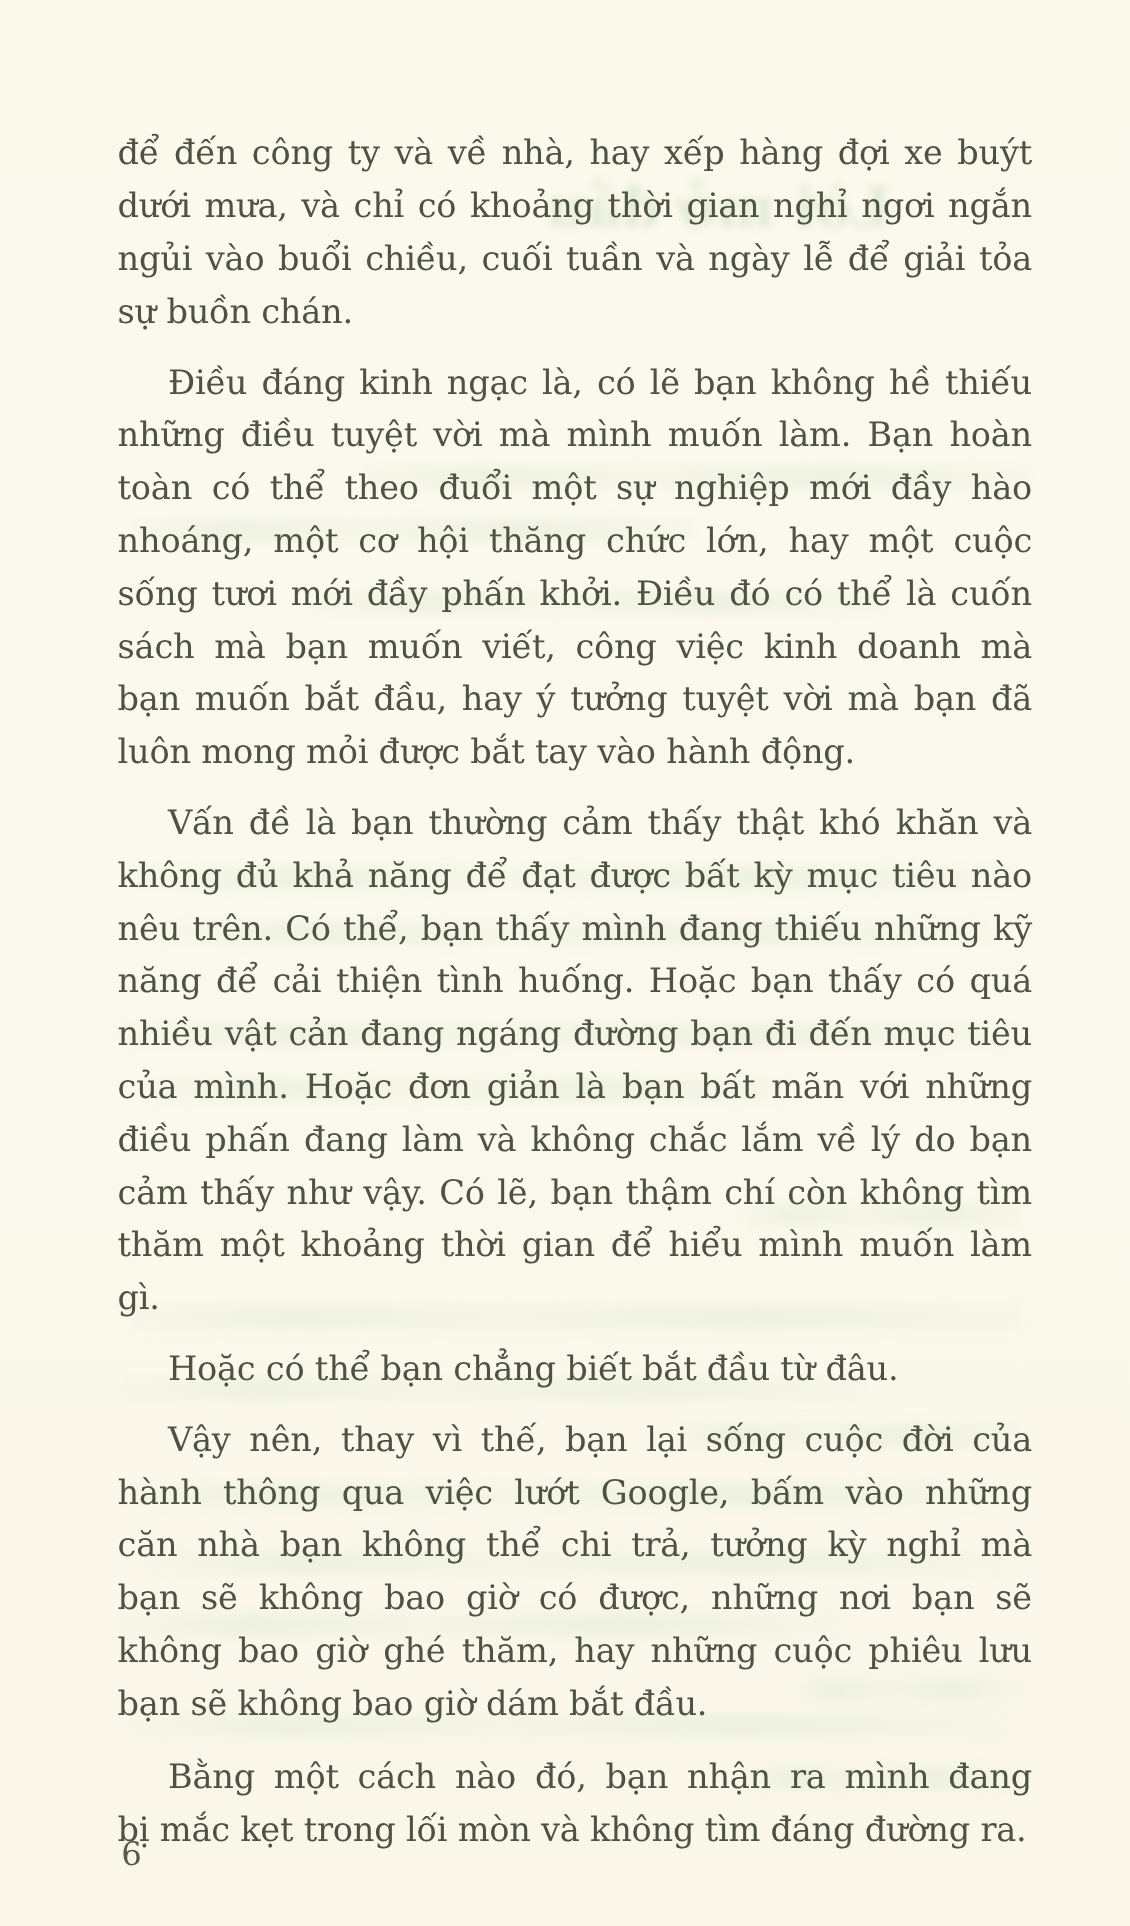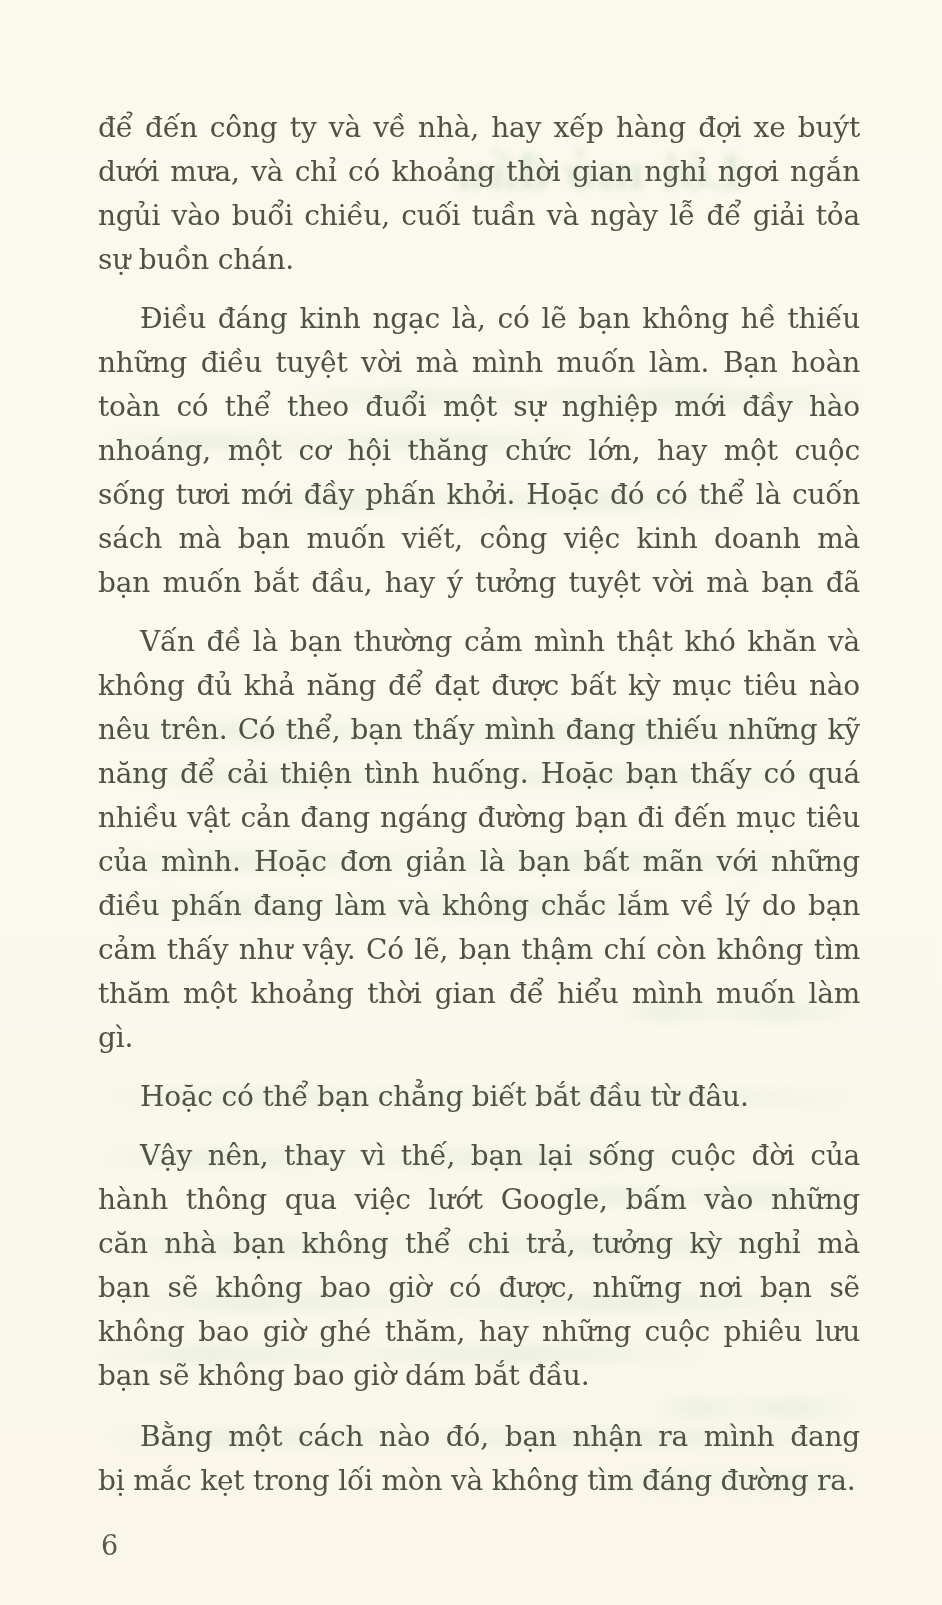--- a/index.html
+++ b/index.html
@@ -104,26 +104,27 @@
         <div class="line">để đến công ty và về nhà, hay xếp hàng đợi xe buýt</div>
         <div class="line">dưới mưa, và chỉ có khoảng thời gian nghỉ ngơi ngắn</div>
         <div class="line">ngủi vào buổi chiều, cuối tuần và ngày lễ để giải tỏa</div>
         <div class="line last">sự buồn chán.</div>
       </div>
       <div class="para">
         <div class="line first-indent">Điều đáng kinh ngạc là, có lẽ bạn không hề thiếu</div>
         <div class="line">những điều tuyệt vời mà mình muốn làm. Bạn hoàn</div>
         <div class="line">toàn có thể theo đuổi một sự nghiệp mới đầy hào</div>
         <div class="line">nhoáng, một cơ hội thăng chức lớn, hay một cuộc</div>
-        <div class="line">sống tươi mới đầy phấn khởi. Hoặc đó có thể là cuốn</div>
+        <div class="line">sống tươi mới đầy phấn khởi. Điều đó có thể là cuốn</div>
         <div class="line">sách mà bạn muốn viết, công việc kinh doanh mà</div>
         <div class="line">bạn muốn bắt đầu, hay ý tưởng tuyệt vời mà bạn đã</div>
+        <div class="line last">luôn mong mỏi được bắt tay vào hành động.</div>
       </div>
       <div class="para">
-        <div class="line first-indent">Vấn đề là bạn thường cảm mình thật khó khăn và</div>
+        <div class="line first-indent">Vấn đề là bạn thường cảm thấy thật khó khăn và</div>
         <div class="line">không đủ khả năng để đạt được bất kỳ mục tiêu nào</div>
         <div class="line">nêu trên. Có thể, bạn thấy mình đang thiếu những kỹ</div>
         <div class="line">năng để cải thiện tình huống. Hoặc bạn thấy có quá</div>
         <div class="line">nhiều vật cản đang ngáng đường bạn đi đến mục tiêu</div>
         <div class="line">của mình. Hoặc đơn giản là bạn bất mãn với những</div>
         <div class="line">điều phấn đang làm và không chắc lắm về lý do bạn</div>
         <div class="line">cảm thấy như vậy. Có lẽ, bạn thậm chí còn không tìm</div>
         <div class="line last">thăm một khoảng thời gian để hiểu mình muốn làm gì.</div>
       </div>
       <div class="para">

